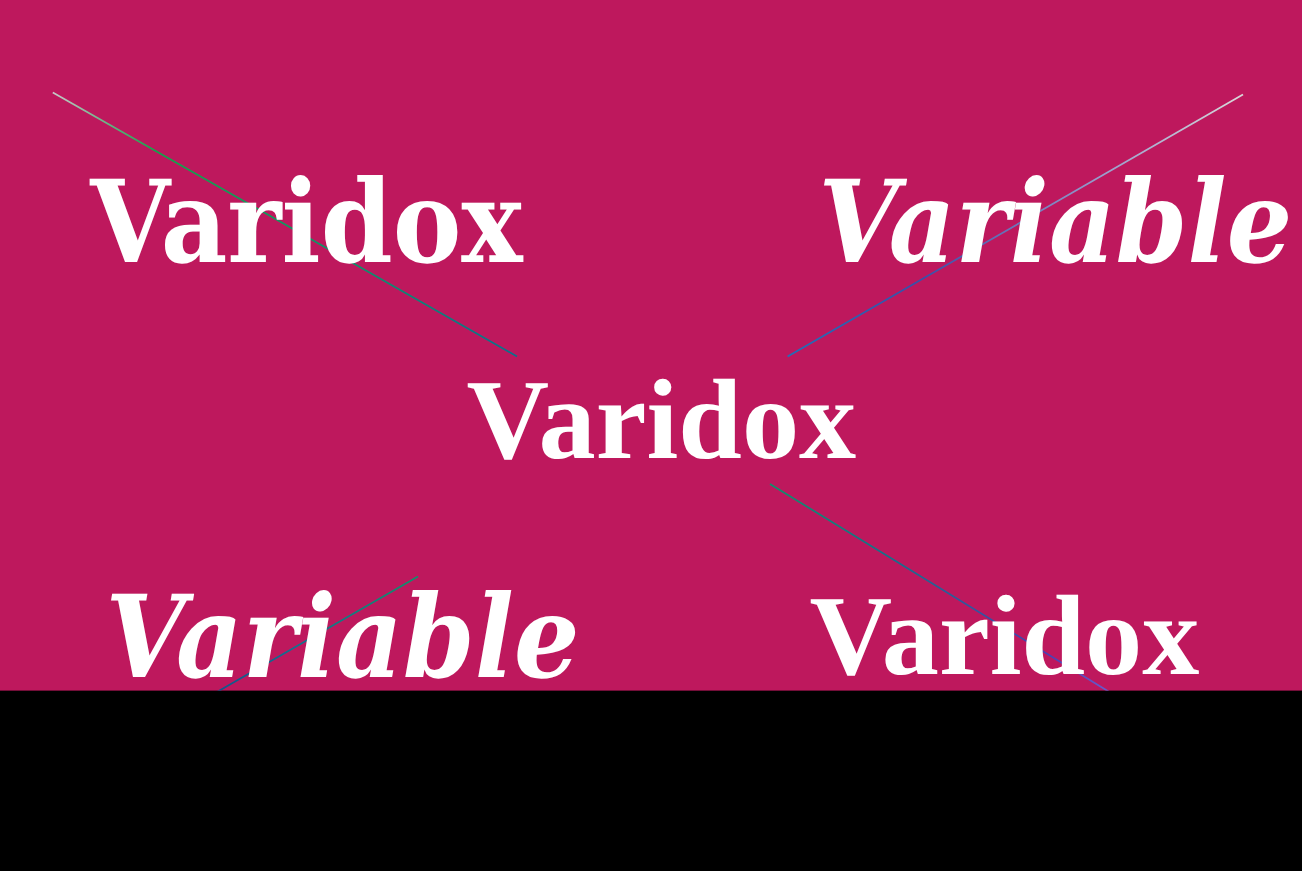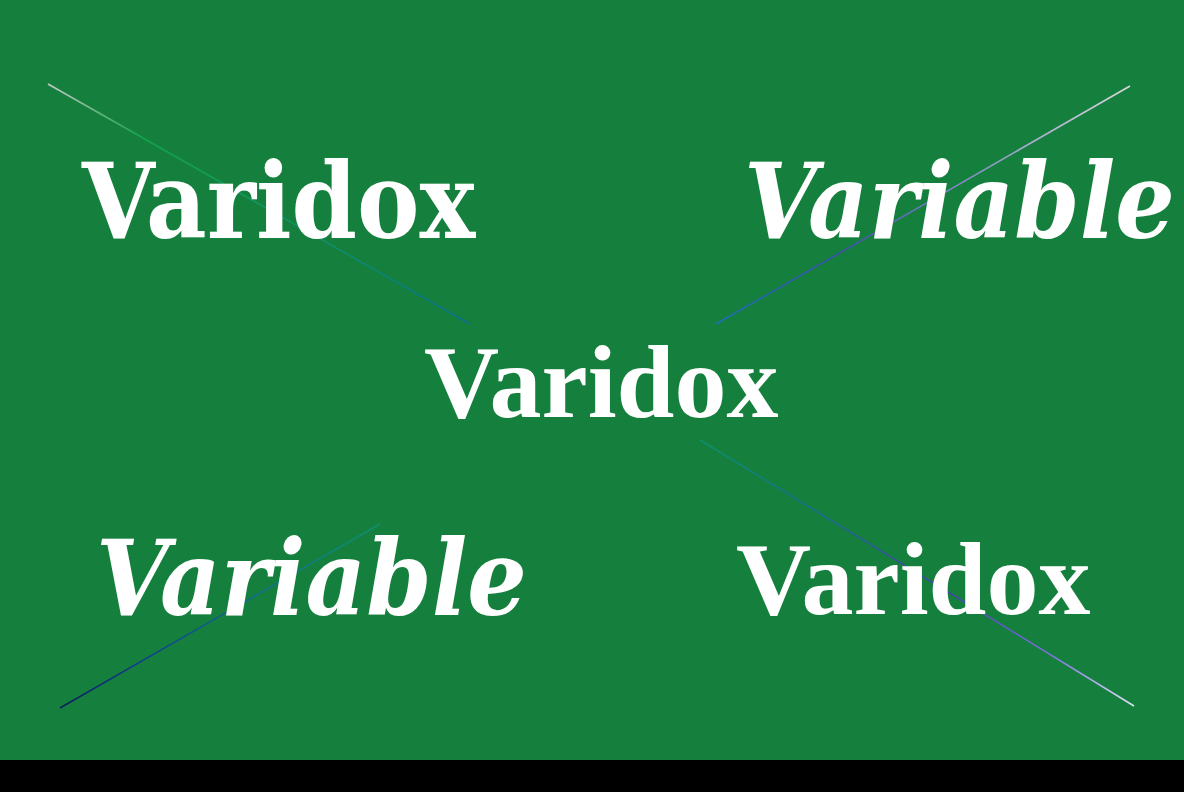--- a/index.html
+++ b/index.html
@@ -8,22 +8,22 @@
     padding: 0;
     background: #000000;
   }
   body {
     font-family: "DejaVu Serif", serif;
   }
 
   #canvas {
     position: relative;
     width: 1184px;
-    height: 760px;
-    background: #15803d;
+    height: 628px;
+    background: #be185d;
     overflow: hidden;
   }
 
   .decor-layer {
     position: absolute;
     left: 0;
     top: 0;
     width: 1184px;
     height: 792px;
     pointer-events: none;

